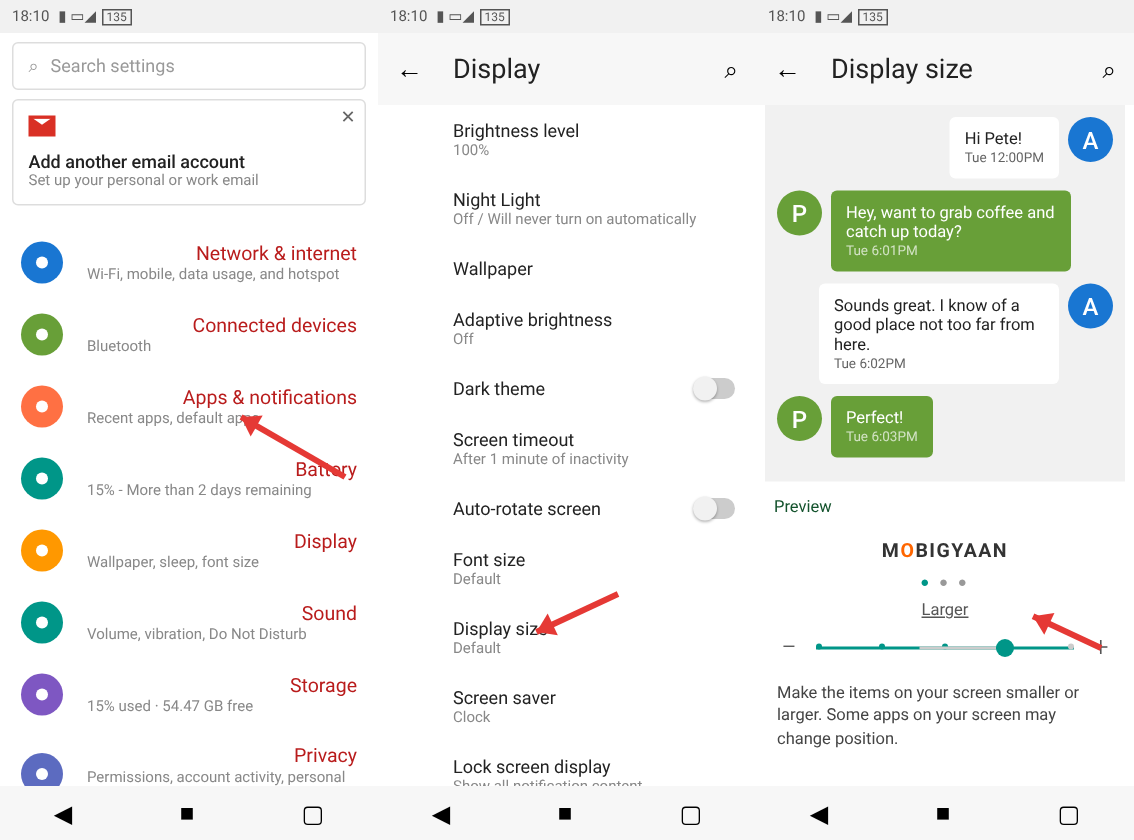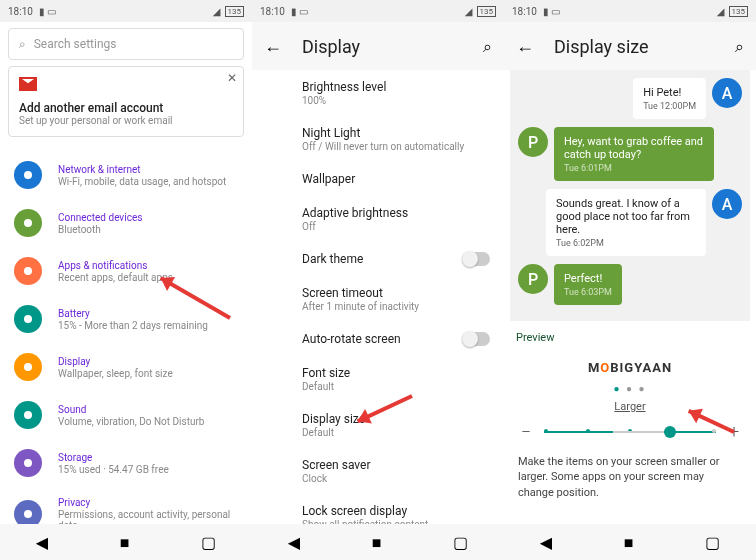--- a/index.html
+++ b/index.html
@@ -1,35 +1,35 @@
 <!DOCTYPE html>
 <html><head>
 <meta charset="utf-8">
 <style>
 * { margin: 0; padding: 0; box-sizing: border-box; font-family: Roboto, Arial, sans-serif; }
 body { background: #e8e8e8; width: 756px; height: 560px; overflow: hidden; display: flex; }
 .screen { width: 252px; height: 560px; background: #fff; position: relative; overflow: hidden; }
-.status-bar { height: 22px; background: #f1f1f1; display: flex; align-items: center; padding: 0 8px; font-size: 10px; color: #555; justify-content: space-between; }
+.status-bar { height: 22px; background: #f1f1f1; display: flex; align-items: center; padding: 0 8px; font-size: 10px; color: #555; }
 .status-left { display: flex; gap: 6px; align-items: center; }
 .status-right { display: flex; gap: 4px; align-items: center; }
 .app-bar { height: 48px; display: flex; align-items: center; padding: 0 12px; gap: 20px; background: #f7f7f7; }
 .app-bar-title { font-size: 18px; font-weight: 400; color: #222; flex: 1; }
 .search-box { margin: 6px 8px; border: 1px solid #ddd; border-radius: 4px; padding: 8px 10px; font-size: 12px; color: #999; display: flex; align-items: center; gap: 8px; position: relative; }
 .close-x { position: absolute; right: 6px; top: 4px; font-size: 12px; color: #666; }
 .email-card { margin: 4px 8px 10px; border: 1px solid #ddd; border-radius: 4px; padding: 10px; position: relative; }
 .email-card .icon-m { width: 18px; height: 14px; background: #d93025; display: inline-block; margin-bottom: 6px; position: relative; }
 .email-card .icon-m::after { content: ""; position: absolute; left: 3px; right: 3px; top: 2px; bottom: 6px; background: #fff; clip-path: polygon(0 0, 50% 70%, 100% 0); }
 .email-title { font-size: 12px; color: #222; font-weight: 500; }
 .email-sub { font-size: 10px; color: #888; }
 .settings-list { padding: 4px 0; }
 .settings-item { display: flex; align-items: center; padding: 10px 14px; gap: 16px; }
 .settings-icon { width: 28px; height: 28px; border-radius: 50%; display: flex; align-items: center; justify-content: center; flex-shrink: 0; }
 .settings-icon svg { width: 16px; height: 16px; fill: #fff; }
 .settings-text { flex: 1; }
-.settings-title { font-size: 10px; color: #6d28d9; }
+.settings-title { font-size: 13px; color: #b91c1c; text-align: right; }
 .settings-sub { font-size: 10px; color: #888; margin-top: 1px; }
 .nav-bar { position: absolute; bottom: 0; left: 0; right: 0; height: 36px; background: #f7f7f7; display: flex; justify-content: space-around; align-items: center; }
 .display-list { padding: 0 0 0 50px; }
 .display-item { padding: 10px 14px 10px 0; position: relative; }
 .display-title { font-size: 12px; color: #222; }
 .display-sub { font-size: 10px; color: #888; margin-top: 1px; }
 .toggle { position: absolute; right: 14px; top: 10px; width: 28px; height: 14px; background: #ccc; border-radius: 8px; }
 .toggle::after { content: ""; position: absolute; left: 0; top: -1px; width: 16px; height: 16px; background: #f1f1f1; border-radius: 50%; box-shadow: 0 1px 2px rgba(0,0,0,0.3); }
 .arrow { position: absolute; width: 80px; height: 4px; background: #e53935; transform-origin: right center; }
 .arrow::before { content: ""; position: absolute; left: -8px; top: -6px; border: 8px solid transparent; border-right: 12px solid #e53935; }

